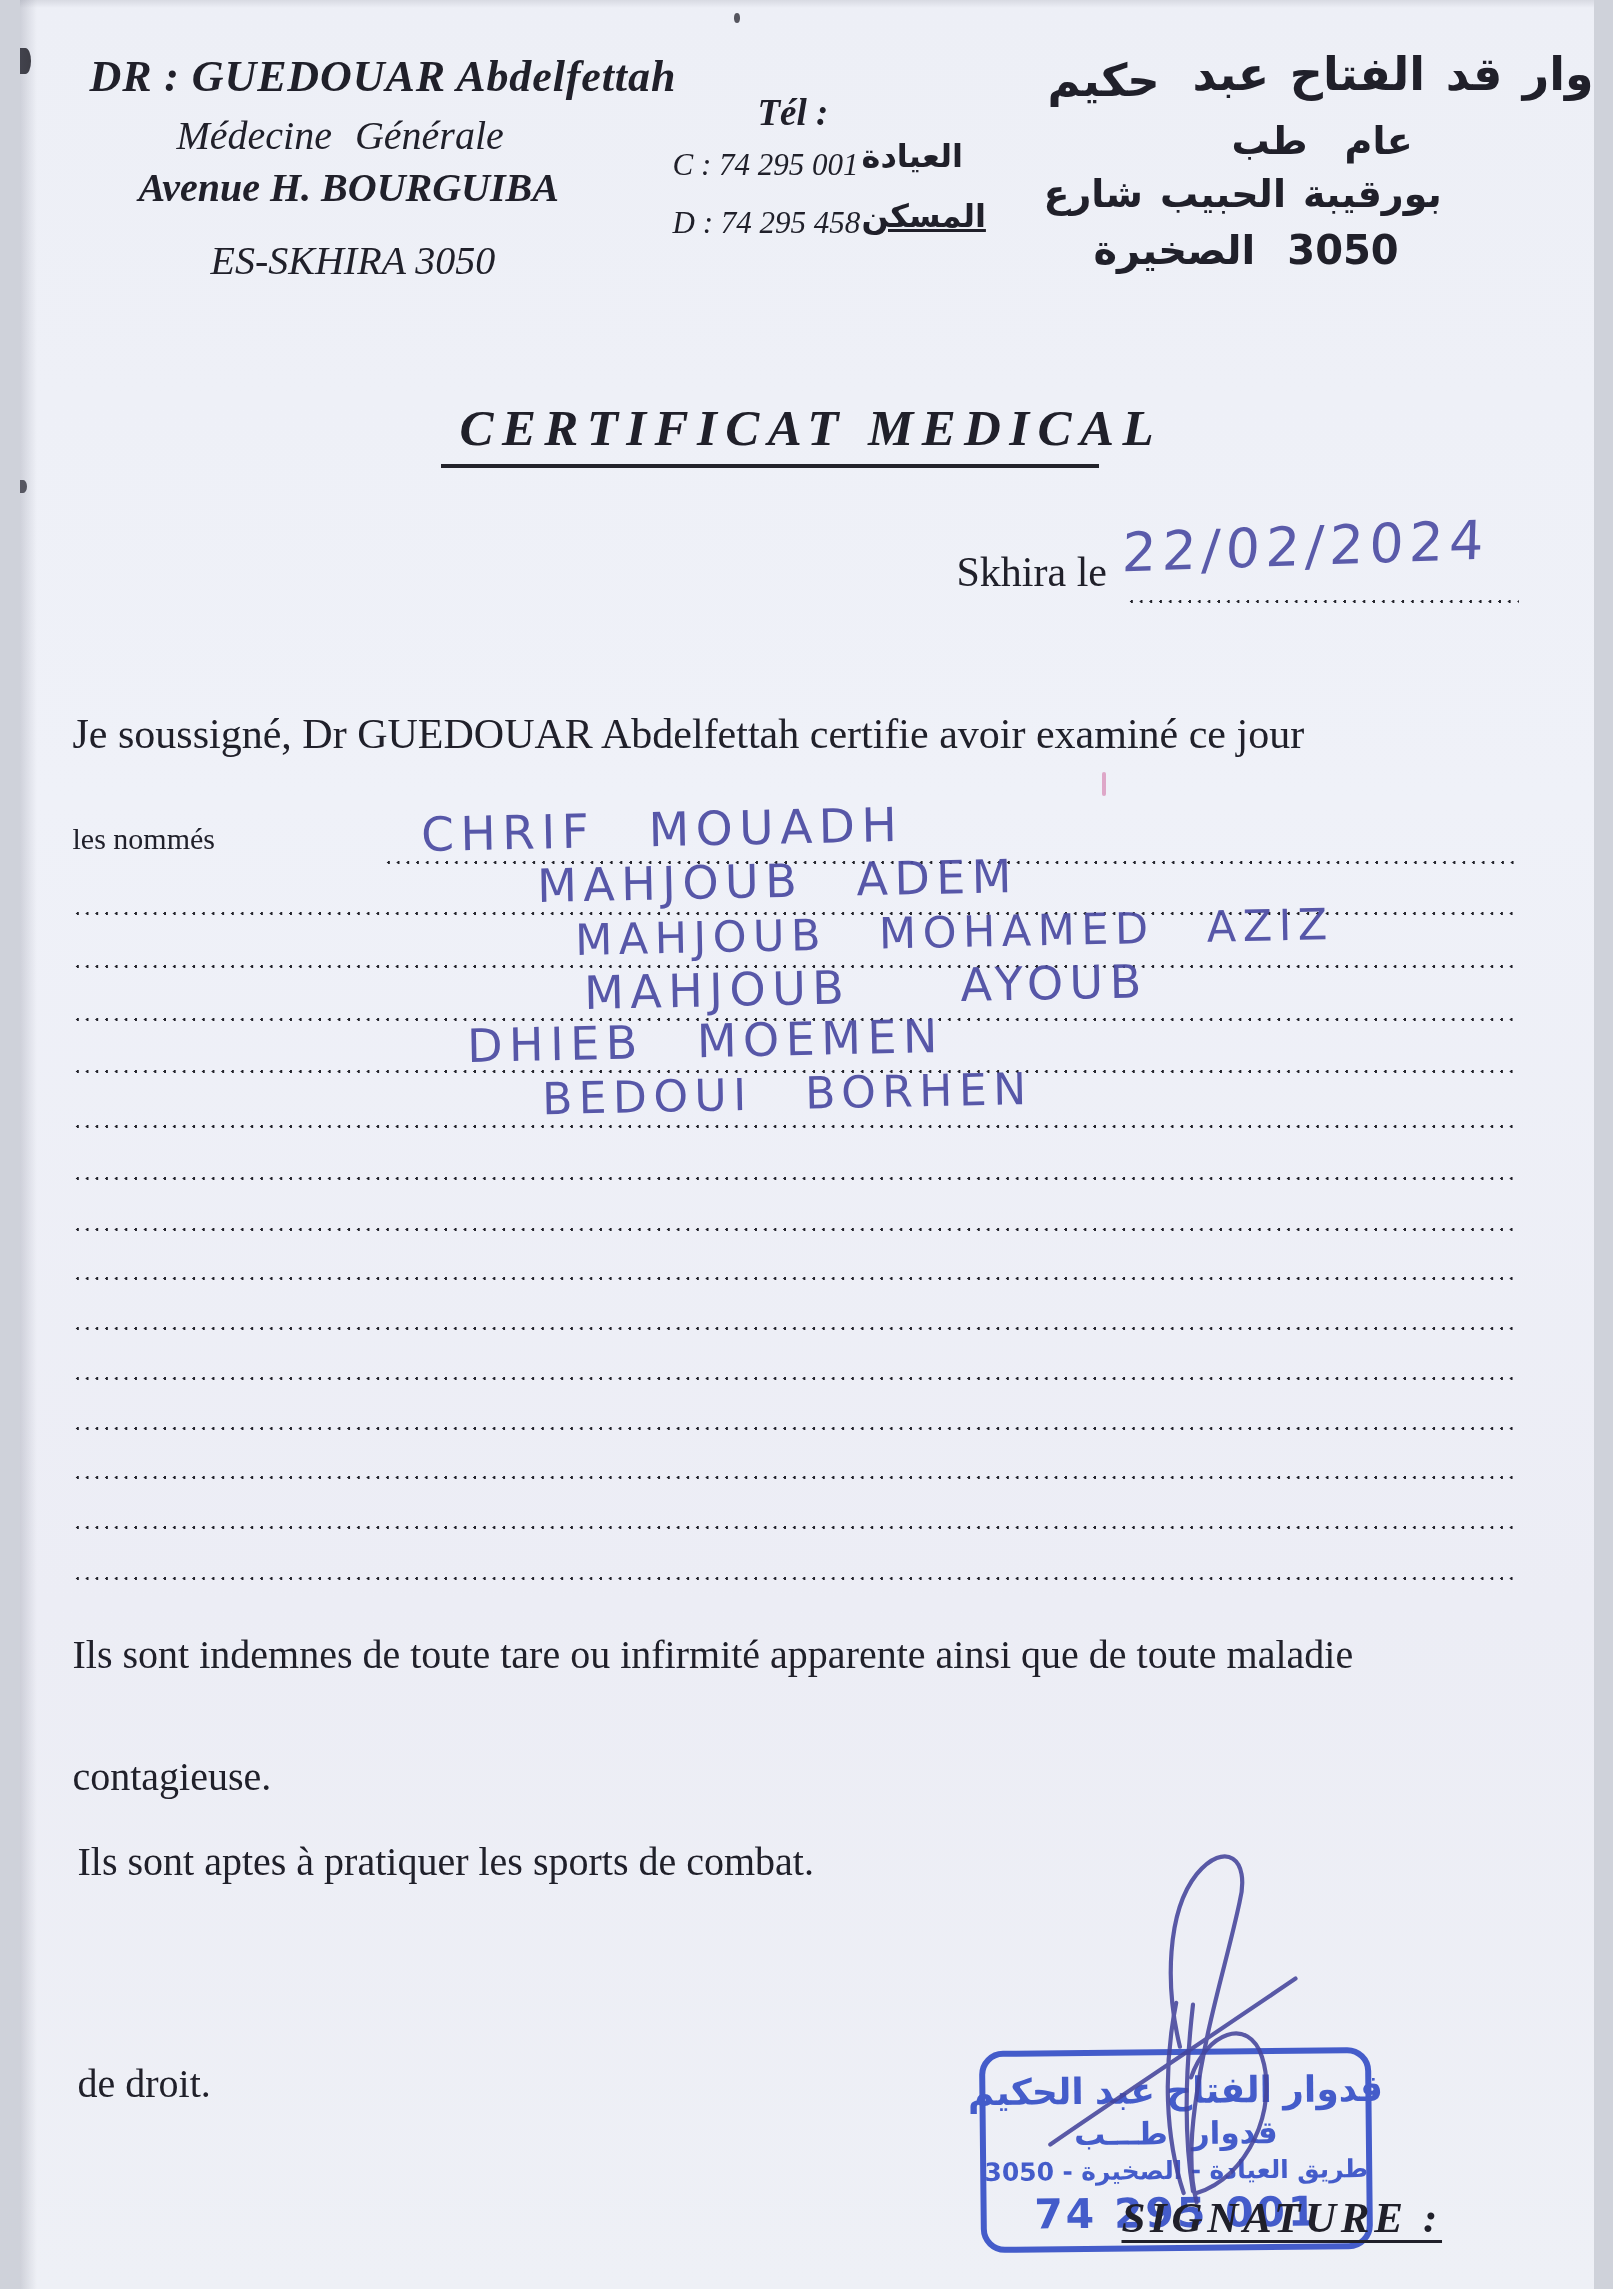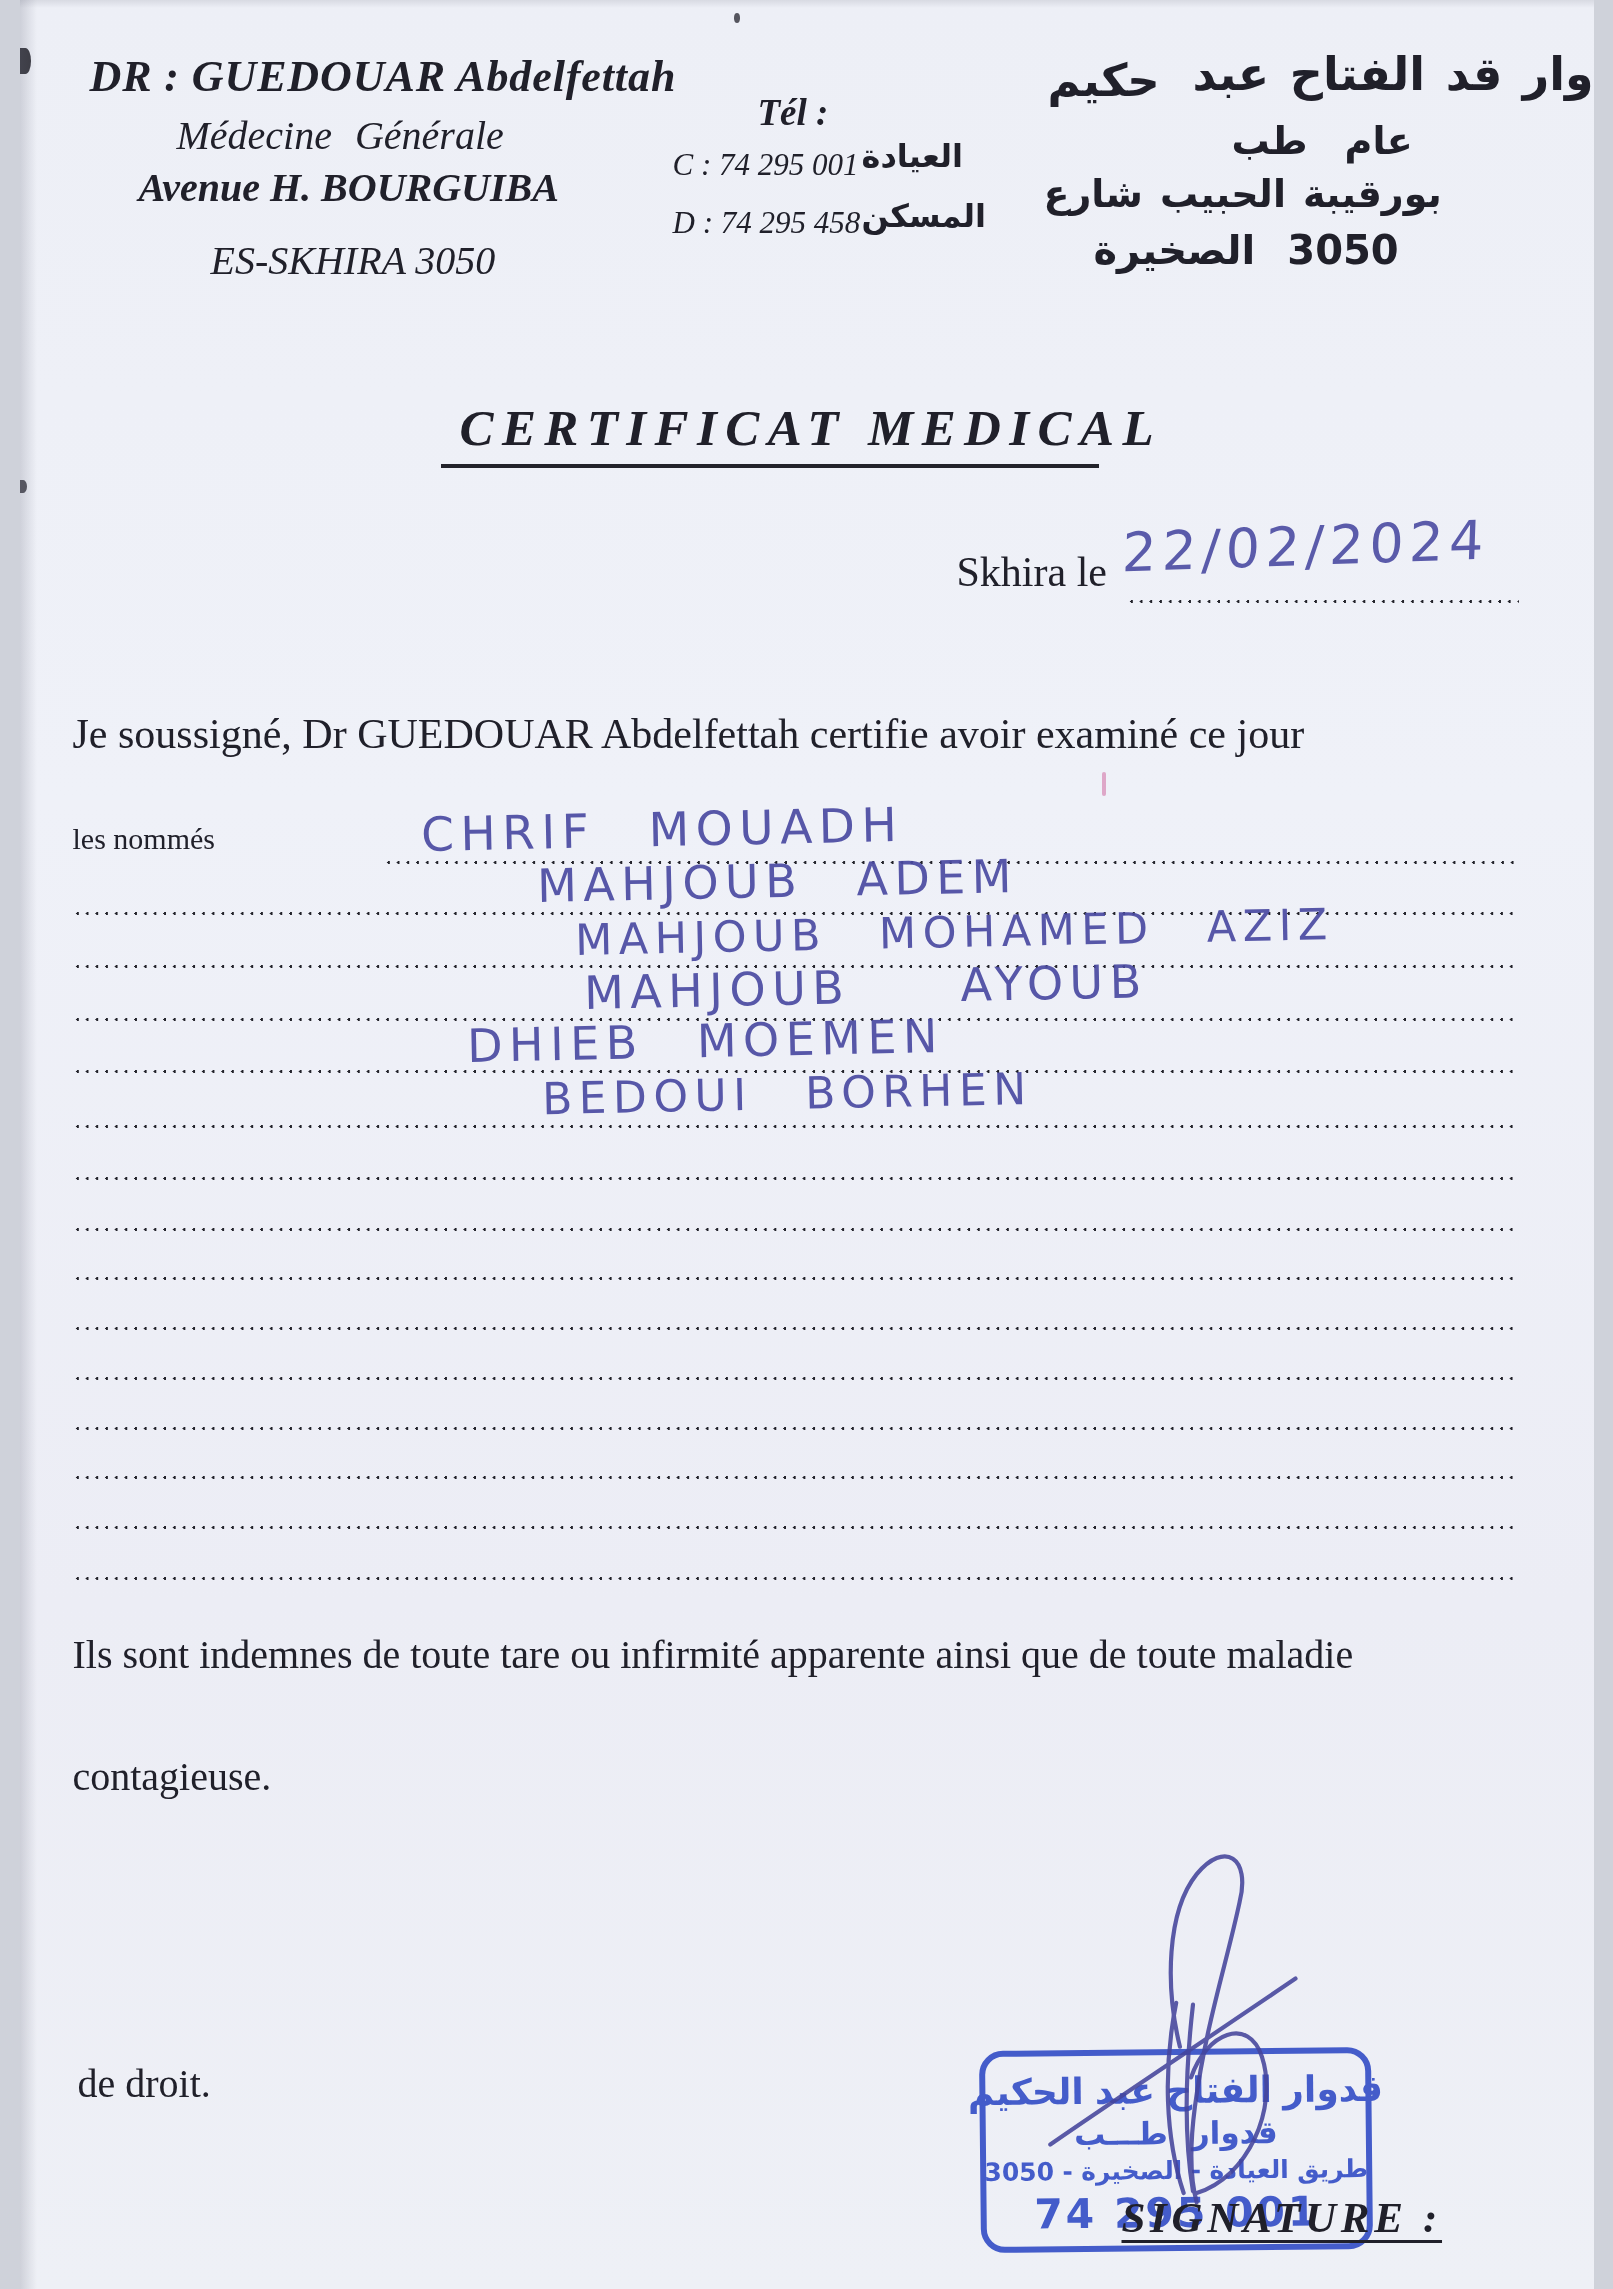--- a/index.html
+++ b/index.html
@@ -59,21 +59,21 @@
 
   <div class="abs serif it b" style="left:70px;top:51px;font-size:44px;letter-spacing:0.9px;">DR : GUEDOUAR  Abdelfettah</div>
   <div class="abs serif it" style="left:157px;top:112px;font-size:40px;word-spacing:13px;">Médecine  Générale</div>
   <div class="abs serif it" style="left:119px;top:164px;font-size:40px;font-weight:bold;">Avenue H. BOURGUIBA</div>
   <div class="abs serif it" style="left:191px;top:215px;font-size:40px;margin-top:22px;">ES-SKHIRA   3050</div>
 
   <div class="abs serif it b" style="left:738px;top:91px;font-size:37px;">Tél :</div>
   <div class="abs serif it" style="left:653px;top:147px;font-size:31px;">C : 74 295 001</div>
   <div class="abs ar b" style="left:842px;top:137px;font-size:32px;">العيادة</div>
   <div class="abs serif it" style="left:653px;top:205px;font-size:31px;">D : 74 295 458</div>
-  <div class="abs ar b" style="left:842px;top:197px;font-size:32px;">المسكن</div>
+  <div class="abs ar b" style="left:842px;top:197px;font-size:32px;text-decoration:underline;">المسكن</div>
 
   <div class="abs ar b" style="left:1028px;top:54px;font-size:45px;">حكيم</div>
   <div class="abs ar b arrow" style="left:1173px;top:47px;font-size:46px;gap:20.5px;">
       <span class="aw">عبد</span>
       <span class="aw">الفتاح</span>
       <span class="aw">قد</span>
       <span class="aw">وار</span>
     </div>
   <div class="abs ar b arrow" style="left:1212px;top:119px;font-size:38px;gap:37px;">
       <span class="aw">طب</span>
@@ -121,20 +121,21 @@
       <div class="abs hw" style="left: 401px; top: 802px; font-size: 47px;">CHRIF MOUADH</div>
       <div class="abs hw" style="left: 517px; top: 854px; font-size: 46px;">MAHJOUB ADEM</div>
       <div class="abs hw" style="left: 555px; top: 907px; font-size: 43px;">MAHJOUB MOHAMED AZIZ</div>
       <div class="abs hw hw-wide" style="left: 564px; top: 960px; font-size: 46px;">MAHJOUB AYOUB</div>
       <div class="abs hw" style="left: 447px; top: 1014px; font-size: 46px;">DHIEB MOEMEN</div>
       <div class="abs hw" style="left: 522px; top: 1068px; font-size: 44px;">BEDOUI BORHEN</div>
     </div>
 
   <div class="abs serif" style="left:53px;top:1631px;font-size:40px;">Ils sont indemnes de toute tare ou infirmité apparente ainsi que de toute maladie</div>
   <div class="abs serif" style="left:53px;top:1753px;font-size:40px;">contagieuse.</div>
+  <div class="abs serif" style="left:58px;top:1838px;font-size:40px;">Ils sont  aptes  à pratiquer les sports de combat.</div>
   <div class="abs serif" style="left:58px;top:2060px;font-size:40px;">de droit.</div>
 
   <div id="stamp" class="abs">
     <div class="arrow ar b" style="font-size:36px;gap:11.2px;margin-top:5.6px;">
         <span class="aw">الحكيم</span>
         <span class="aw">عبد</span>
         <span class="aw">الفتاح</span>
         <span class="aw">قدوار</span>
       </div>
     <div class="arrow ar b" style="font-size:31px;gap:24px;">

